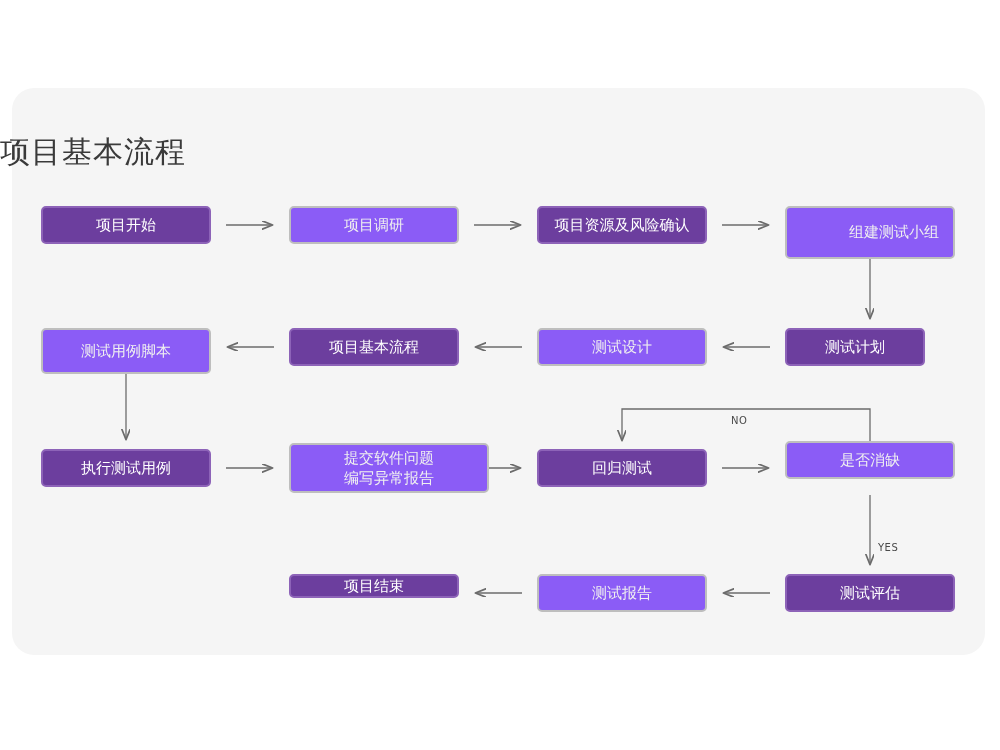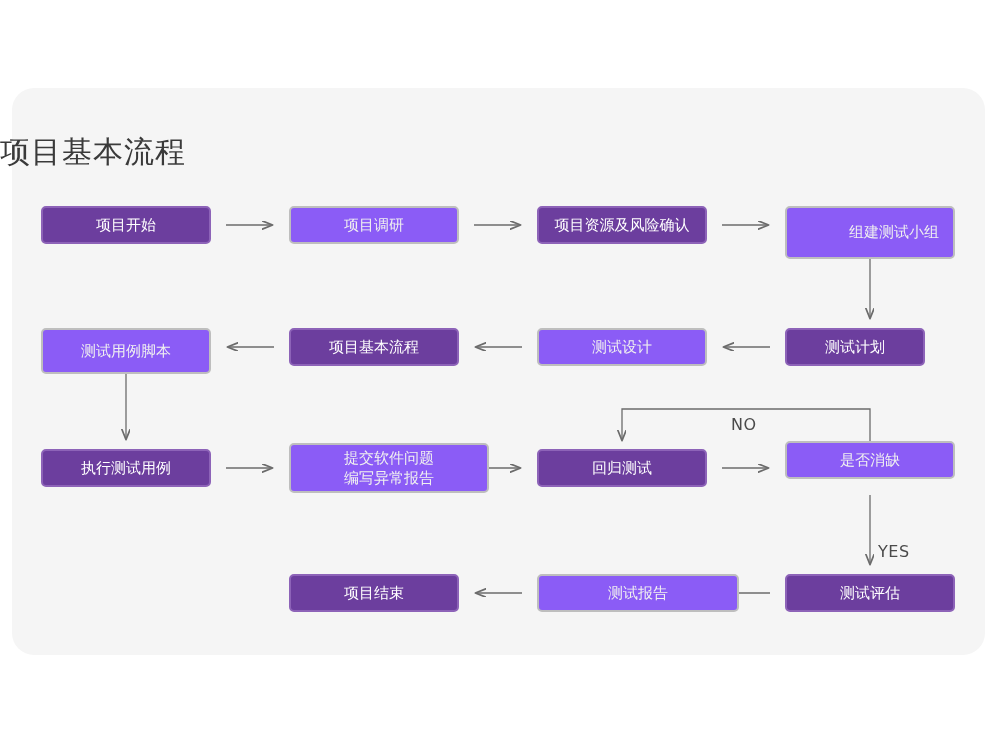--- a/index.html
+++ b/index.html
@@ -59,21 +59,21 @@
   .svg-layer {
     position: absolute;
     left: 0;
     top: 0;
     width: 1000px;
     height: 750px;
     pointer-events: none;
   }
   .edge-label {
     position: absolute;
-    font-size: 16px;
+    font-size: 10px;
     color: #4a4a4a;
     letter-spacing: 0.5px;
   }
 </style>
 </head>
 <body>
 
 <div id="card"></div>
 
 <div id="chart-title">项目基本流程</div>
@@ -119,20 +119,20 @@
     <div class="node gray" style="left: 785px; top: 206px; width: 170px; height: 53px; padding-left: 48px;">组建测试小组</div>
     <div class="node gray" style="left: 41px; top: 328px; width: 170px; height: 46px;">测试用例脚本</div>
     <div class="node purple" style="left: 289px; top: 328px; width: 170px; height: 38px;">项目基本流程</div>
     <div class="node gray" style="left: 537px; top: 328px; width: 170px; height: 38px;">测试设计</div>
     <div class="node purple" style="left: 785px; top: 328px; width: 140px; height: 38px;">测试计划</div>
     <div class="node purple" style="left: 41px; top: 449px; width: 170px; height: 38px;">执行测试用例</div>
     <div class="node gray" style="left: 289px; top: 443px; width: 200px; height: 50px;">提交软件问题
 编写异常报告</div>
     <div class="node purple" style="left: 537px; top: 449px; width: 170px; height: 38px;">回归测试</div>
     <div class="node gray" style="left: 785px; top: 441px; width: 170px; height: 38px;">是否消缺</div>
-    <div class="node purple" style="left: 289px; top: 574px; width: 170px; height: 38px;">项目结束</div>
-    <div class="node gray" style="left: 537px; top: 574px; width: 202px; height: 38px;">测试报告</div>
+    <div class="node purple" style="left: 289px; top: 574px; width: 170px; height: 24px;">项目结束</div>
+    <div class="node gray" style="left: 537px; top: 574px; width: 170px; height: 38px;">测试报告</div>
     <div class="node purple" style="left: 785px; top: 574px; width: 170px; height: 38px;">测试评估</div>
   </div>
 <div id="labels-container">
     <div class="edge-label" style="left: 731px; top: 415px;">NO</div>
     <div class="edge-label" style="left: 878px; top: 502px; margin-top: 40px;">YES</div>
   </div>
 
 </body></html>

